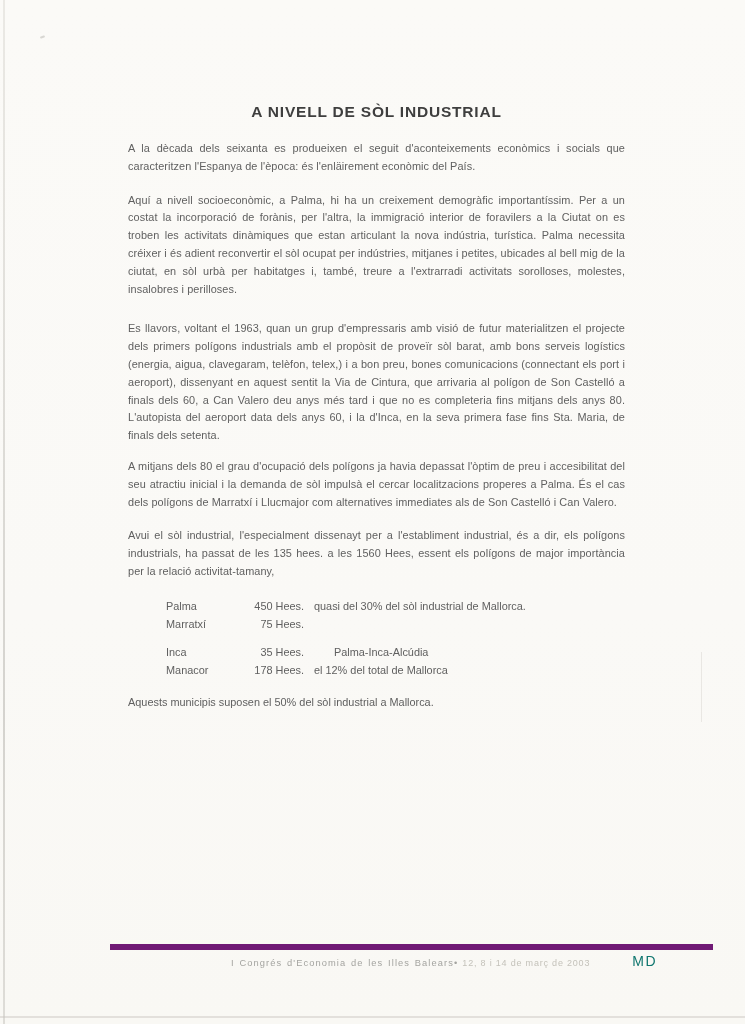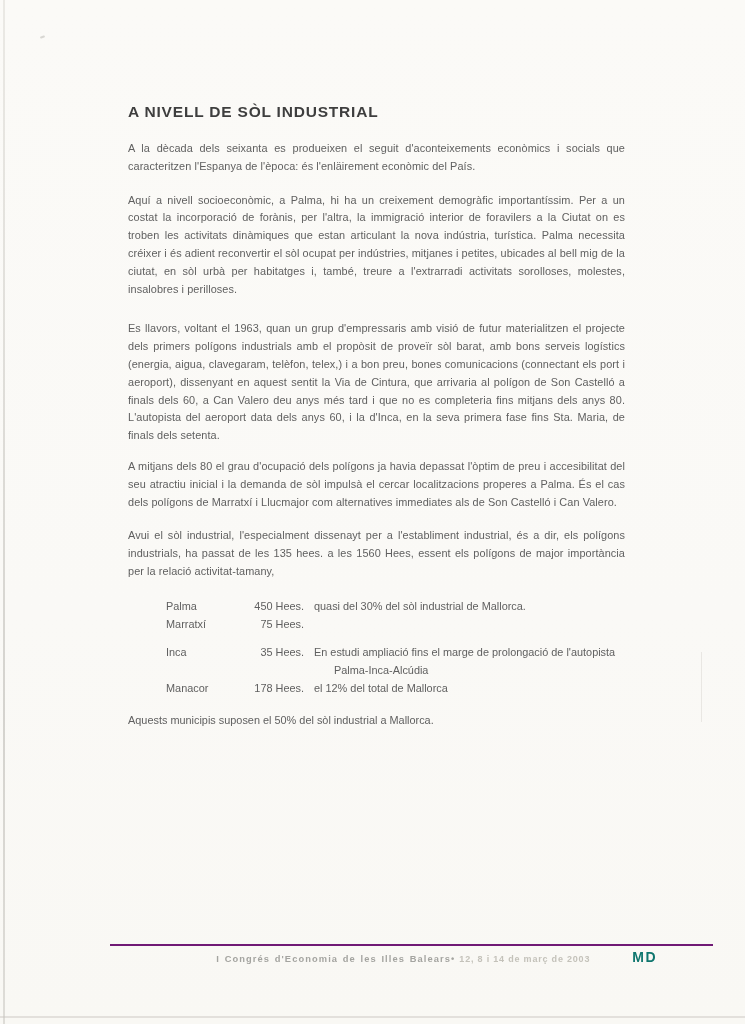--- a/index.html
+++ b/index.html
@@ -38,20 +38,21 @@
   
   .content {
     position: absolute; left: 128px; top: 103px; width: 497px;
   }
   .doc-title {
     font-size: 15.5px;
     font-weight: bold;
     letter-spacing: .8px;
     color: #3e3e3e;
     margin: 0 0 19px 0;
+    text-align: center;
   }
   .para {
     font-size: 10.9px;
     line-height: 17.8px;
     letter-spacing: .08px;
     text-align: justify;
     color: #606060;
     margin: 0 0 16px 0;
   }
   .para.gap-lg { margin-bottom: 22px; }
@@ -71,22 +72,21 @@
   .muni-spacer { height: 10px; }
   .closing {
     font-size: 10.9px;
     line-height: 18px;
     color: #606060;
     margin-top: 14px;
   }
   
   .footer {
     position: absolute; left: 110px; top: 944px; width: 603px;
-    border-top: 2px solid #701a75;
-    font-weight: bold;
+    border-top: 6px solid #701a75;
   }
   .footer-row {
     display: flex; justify-content: flex-end; align-items: baseline;
     padding: 3px 56px 0 0;
   }
   .f-congress {
     font-size: 9.3px; color: #a4a4a0;
     letter-spacing: 1.1px; word-spacing: 1px;
     white-space: nowrap;
   }
@@ -132,21 +132,20 @@
       <span class="muni-note"></span>
     </div>
 
 
     <div class="muni-spacer"></div>
 
     <div class="muni-row">
       <span class="muni-name">Inca</span>
       <span class="muni-amount">35 Hees.</span>
       <span class="muni-note">
-        <span>En estudi ampliació fins el marge de prolongació de l'autopista</span>
         <div class="line2">Palma-Inca-Alcúdia</div>
       </span>
     </div>
 
     <div class="muni-row">
       <span class="muni-name">Manacor</span>
       <span class="muni-amount">178 Hees.</span>
       <span class="muni-note">el 12% del total de Mallorca</span>
     </div>
 

